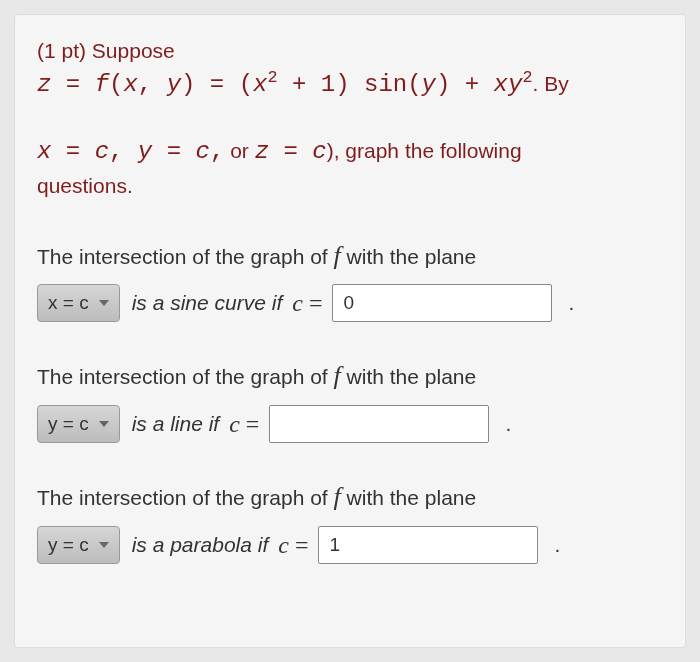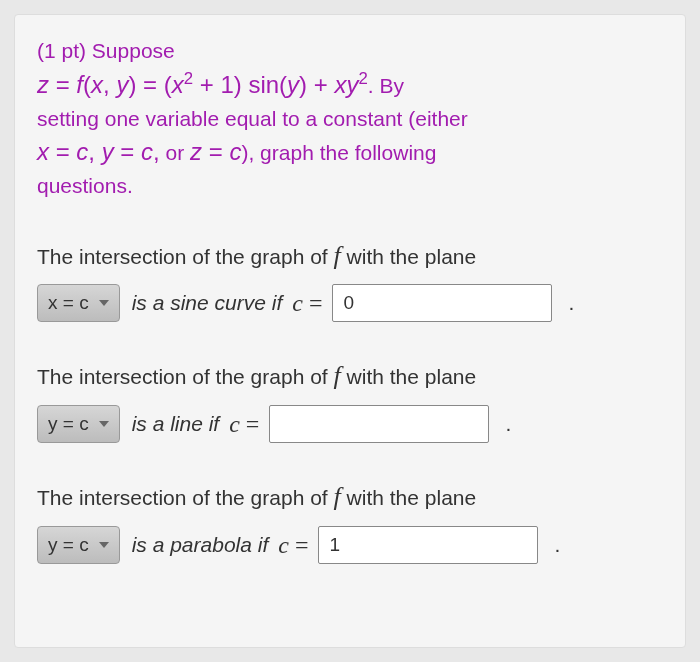--- a/index.html
+++ b/index.html
@@ -17,26 +17,26 @@
     .container {
       background: #f5f5f5;
       border: 1px solid #ddd;
       border-radius: 4px;
       padding: 20px 22px;
       width: 100%;
       height: 100%;
     }
     .problem-text {
       font-size: 21px;
-      color: #a21caf;
+      color: #7f1d1d;
       line-height: 1.5;
       margin-bottom: 28px;
     }
     .math-serif {
-      font-family: Liberation Sans, sans-serif;
+      font-family: Liberation Mono, monospace;
       font-size: 24px;
     }
     .math-italic {
       font-style: italic;
     }
     .sup {
       font-size: 0.7em;
       vertical-align: super;
       line-height: 0;
     }
@@ -111,21 +111,21 @@
 </head>
 <body>
 
 <div class="container">
 
   <div class="problem-text">
     <span>(1 pt) Suppose</span><br>
     <span class="math-serif">
       <span class="math-italic">z</span> = <span class="math-italic">f</span>(<span class="math-italic">x</span>, <span class="math-italic">y</span>) = (<span class="math-italic">x</span><span class="sup">2</span> + 1) sin(<span class="math-italic">y</span>) + <span class="math-italic">x</span><span class="math-italic">y</span><span class="sup">2</span></span><span>. By</span>
     <br>
-    <span>setting one variable equal to a constant (either</span><br>
+    <br>
     <span class="math-serif"><span class="math-italic">x</span> = <span class="math-italic">c</span>, <span class="math-italic">y</span> = <span class="math-italic">c</span>,</span>
     <span>or </span>
     <span class="math-serif"><span class="math-italic">z</span> = <span class="math-italic">c</span></span><span>), graph the following</span><br>
     <span>questions.</span>
   </div>
 
   <div class="question-block">
     <div class="question-line1">
       <span>The intersection of the graph of </span><span class="f-italic">f</span><span> with the plane</span>
     </div>

